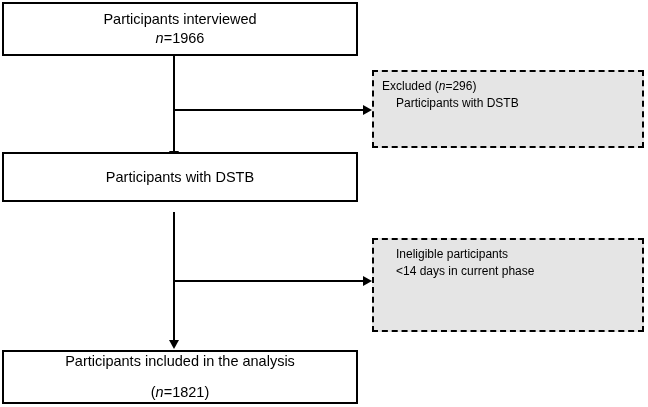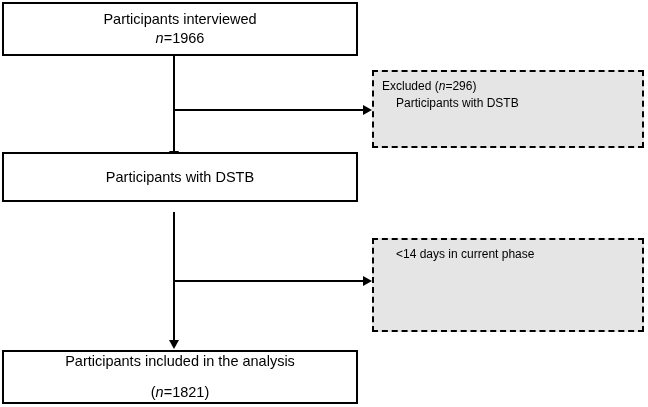--- a/index.html
+++ b/index.html
@@ -123,20 +123,21 @@
   </div>
 
   <div class="v-line" style="left:173px; top:212px; height:128px;"></div>
   <div class="arrow-down" style="left:168.5px; top:340px;"></div>
 
   <div class="h-line" style="left:174px; top:280px; width:190px;"></div>
   <div class="arrow-right" style="left:363px; top:275.5px;"></div>
 
   <div class="excl-box" style="left:372px; top:238px; width:272px; height:94px;">
     <div class="excl-inner">
+      <span class="line indent">Ineligible participants</span>
       <span class="line indent">&lt;14 days in current phase</span>
     </div>
   </div>
 
   <div class="node-box" style="left:2px; top:350px; width:356px; height:54px;justify-content:space-between;">
     <span class="line">Participants included in the analysis</span>
     <span class="line"><span>(</span><i class="italic-n">n</i><span>=1821</span><span>)</span></span>
   </div>
 
 </div>

